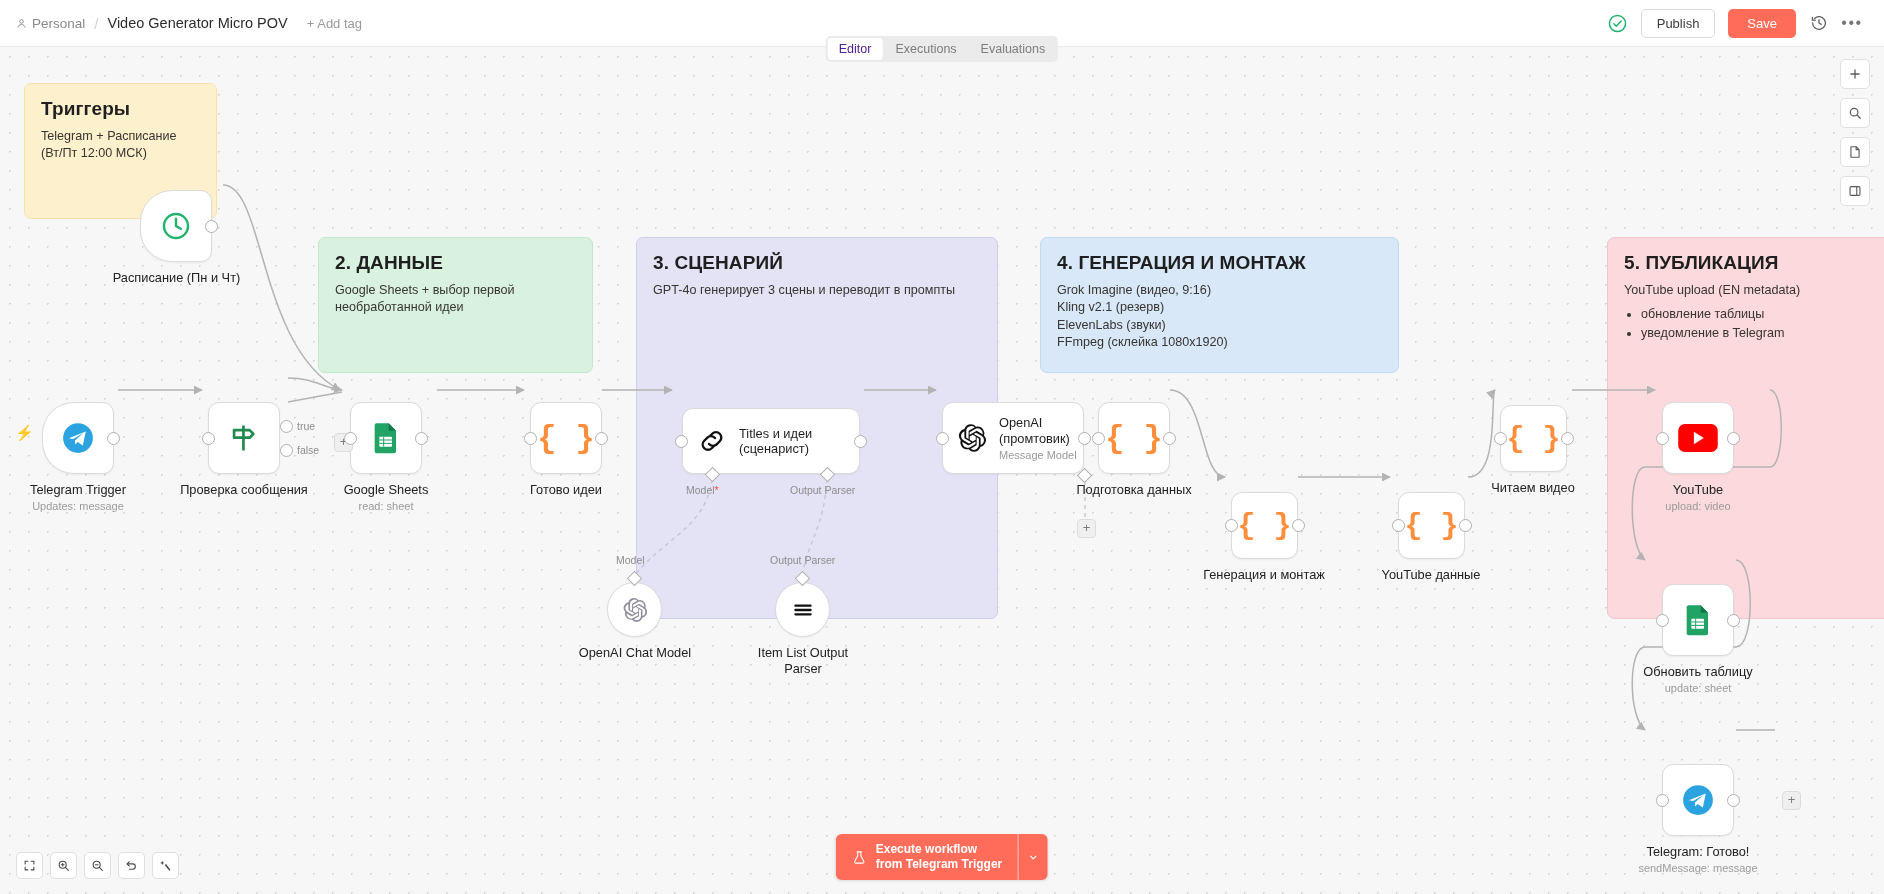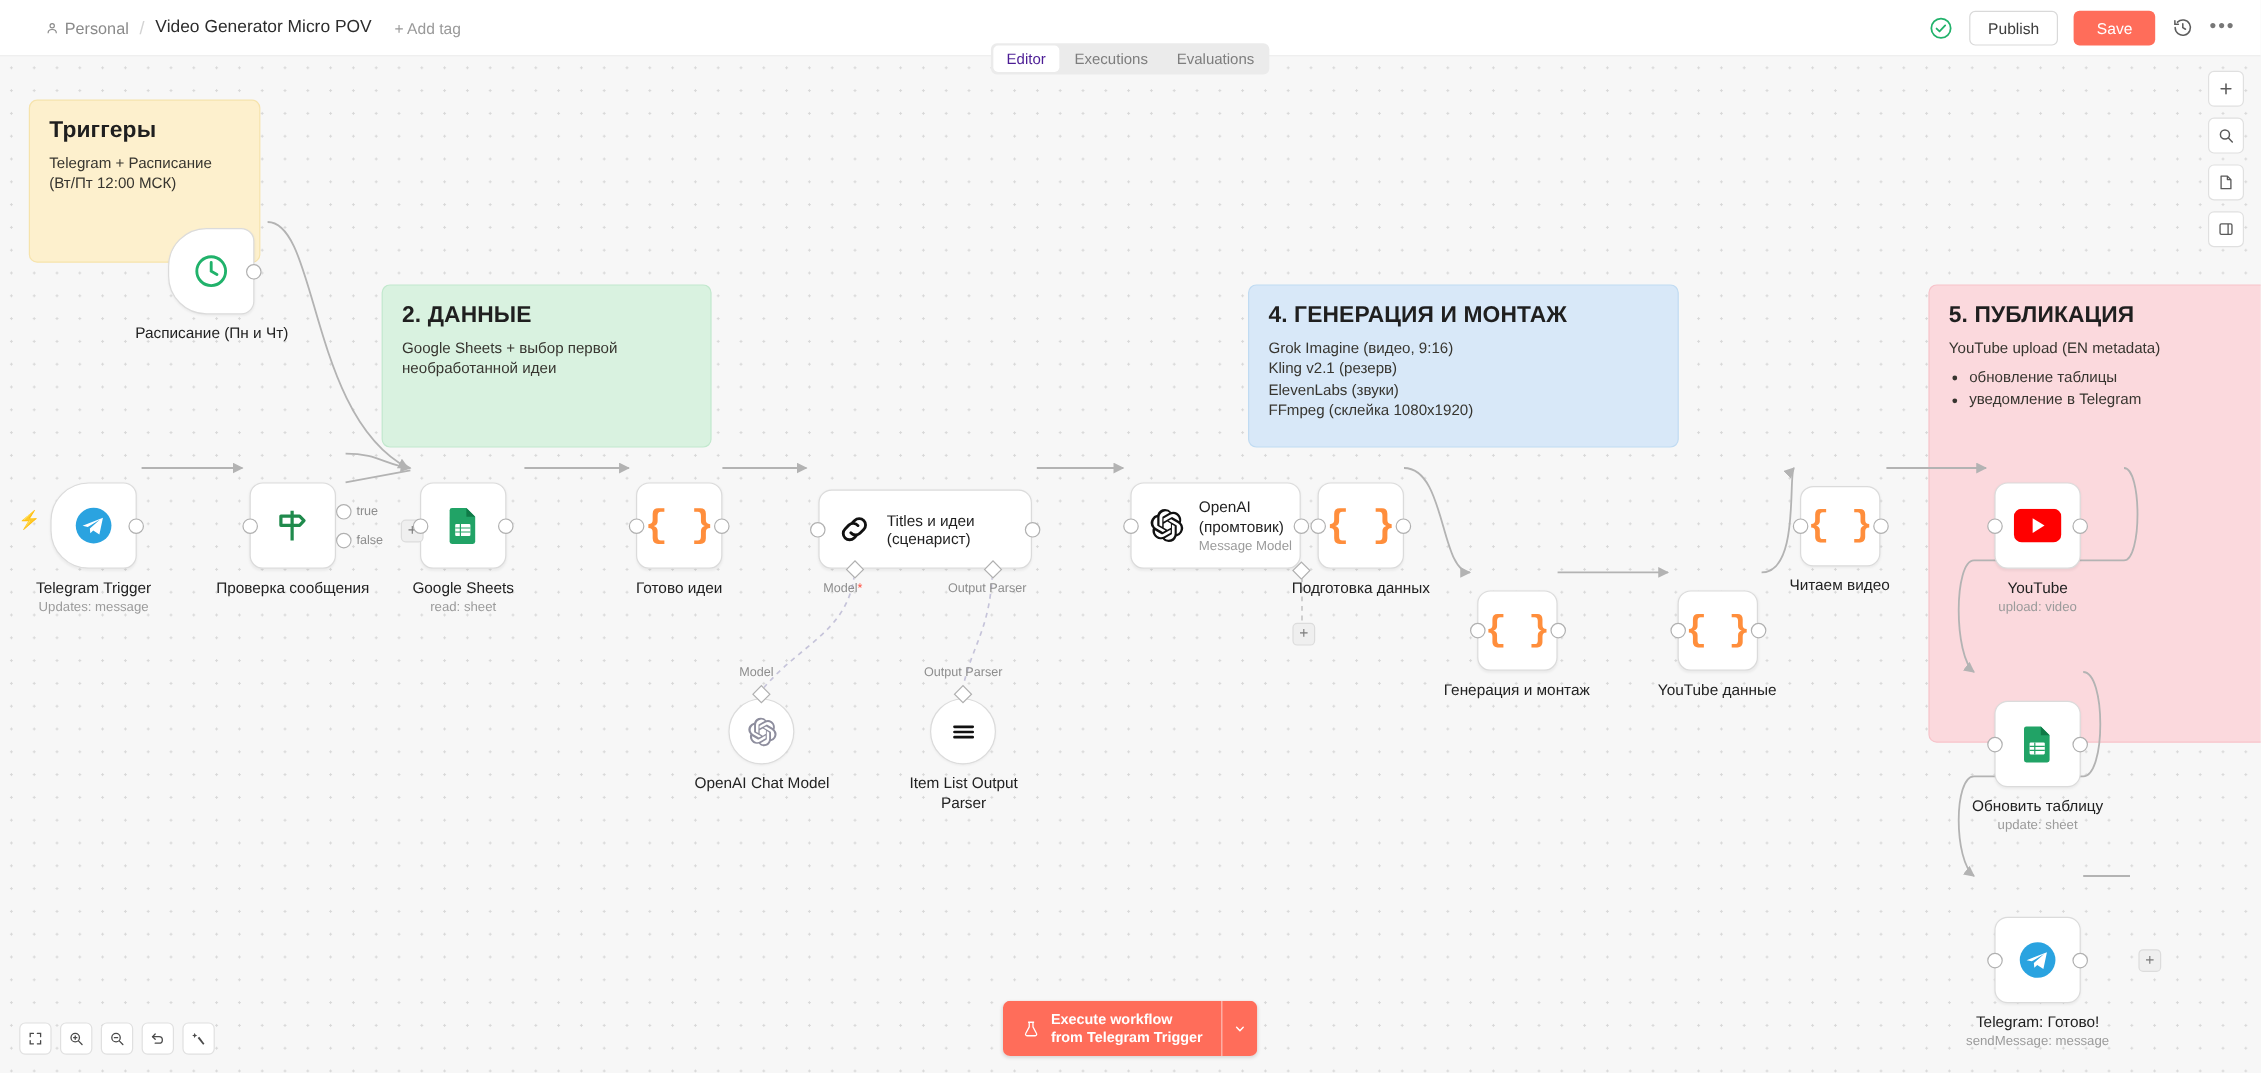--- a/index.html
+++ b/index.html
@@ -10,21 +10,21 @@
     overflow: hidden;
   }
   #app { position: relative; width: 1884px; height: 894px; }
 
   
   .topbar {
     position: absolute; top: 0; left: 0; width: 1884px; height: 47px;
     background: #fff; border-bottom: 1px solid #ebebeb;
     display: flex; align-items: center; z-index: 40;
   }
-  .bc { display: flex; align-items: center; padding-left: 38px; gap: 7px; }
+  .bc { display: flex; align-items: center; padding-left: 16px; gap: 7px; }
   .bc-person { display:flex; align-items:center; gap:5px; color:#8a8a8a; font-size:13.5px; }
   .person-ico { width: 11px; height: 11px; }
   .bc-sep { color: #d3d3d3; font-size: 15px; padding: 0 2px; }
   .bc-title { color: #2c2c2c; font-size: 14.5px; }
   .add-tag { color: #9a9a9a; font-size: 13px; margin-left: 12px; cursor: pointer; }
 
   .tabs-wrap {
     position: absolute; left: 50%; transform: translateX(-50%);
     top: 36px; display: flex; align-items: center;
     background: #ebebeb; border-radius: 5px; padding: 2px; gap: 2px; z-index: 45;
@@ -182,20 +182,24 @@
     <div class="sticky" style="left:24px; top:36px; width:193px; height:136px; background:#fdf0cd; border:1px solid #f6e3ac;">
       <h3>Триггеры</h3>
       <p>Telegram + Расписание (Вт/Пт 12:00 МСК)</p>
     </div>
 
     <div class="sticky" style="left:318px; top:190px; width:275px; height:136px; background:#d9f2e0; border:1px solid #c1e8cd;">
       <h3>2. ДАННЫЕ</h3>
       <p>Google Sheets + выбор первой необработанной идеи</p>
     </div>
 
+    <div class="sticky" style="left:636px; top:190px; width:362px; height:382px; background:#e4e2f5; border:1px solid #cfcdee;">
+      <h3>3. СЦЕНАРИЙ</h3>
+      <p>GPT-4o генерирует 3 сцены и переводит в промпты</p>
+    </div>
 
     <div class="sticky" style="left:1040px; top:190px; width:359px; height:136px; background:#d8e8f8; border:1px solid #c0dbf2;">
       <h3>4. ГЕНЕРАЦИЯ И МОНТАЖ</h3>
       <p>Grok Imagine (видео, 9:16)</p>
       <p>Kling v2.1 (резерв)</p>
       <p>ElevenLabs (звуки)</p>
       <p>FFmpeg (склейка 1080x1920)</p>
     </div>
 
     <div class="sticky" style="left:1607px; top:190px; width:300px; height:382px; background:#fbd9dd; border:1px solid #f7c3ca;">

